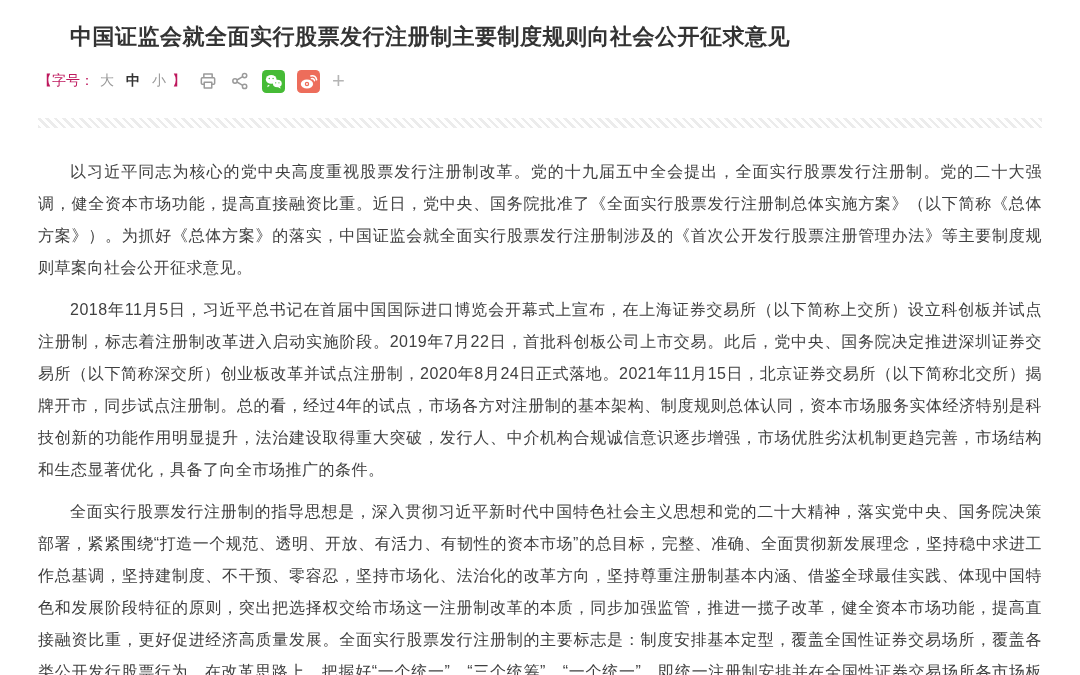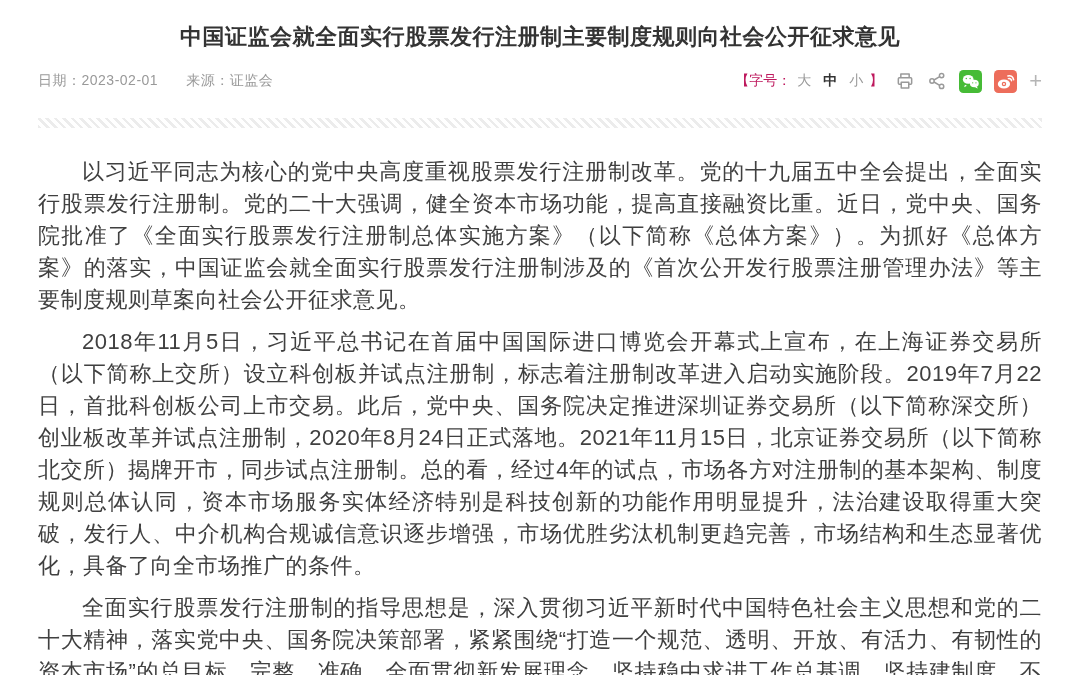--- a/index.html
+++ b/index.html
@@ -3,21 +3,20 @@
 <meta charset="utf-8">
 <style>
   html,body{margin:0;padding:0;background:#fff;}
   body{
     width:1080px;height:675px;overflow:hidden;
     font-family:"Liberation Sans","DejaVu Sans",sans-serif;
     color:#404040;
   }
   .page{padding:0 30px;}
   .article-title{
-    text-align:center;
     font-size:22px;
     font-weight:bold;
     color:#333;
     letter-spacing:.5px;
     margin:22px 40px 16px;
     line-height:30px;
   }
   .meta-row{
     display:flex;
     justify-content:space-between;
@@ -61,40 +60,37 @@
     cursor:pointer;
     font-weight:400;
   }
   .hatched-divider{
     height:10px;
     margin:24px 8px 28px;
     background:repeating-linear-gradient(45deg,#ececec 0 2.5px,#ffffff 2.5px 6px);
   }
   .article-body{padding:0 8px;}
   .article-body p{
-    font-size:22px;
+    font-size:16px;
     line-height:32px;
     color:#404040;
     text-align:justify;
     text-indent:2em;
     margin:0 0 10px 0;
     letter-spacing:.5px;
   }
 </style>
 </head>
 <body>
 
 <div class="page">
 
   <h1 class="article-title">中国证监会就全面实行股票发行注册制主要制度规则向社会公开征求意见</h1>
 
   <div class="meta-row">
-    <div class="meta-left">
-      <span>日期：</span><span>2023-02-01</span><span class="sep"></span><span>来源：</span><span>证监会</span>
-    </div>
 
     <div class="meta-right">
       <span class="fs-bracket">【字号：</span>
       <a class="fs-option">大</a>
       <a class="fs-option active">中</a>
       <a class="fs-option">小</a>
       <span class="fs-bracket">】</span>
 
       <span class="icon-btn">
         <svg width="20" height="20" viewBox="0 0 24 24" fill="none" stroke="#9a9a9a" stroke-width="1.8" stroke-linejoin="round">

